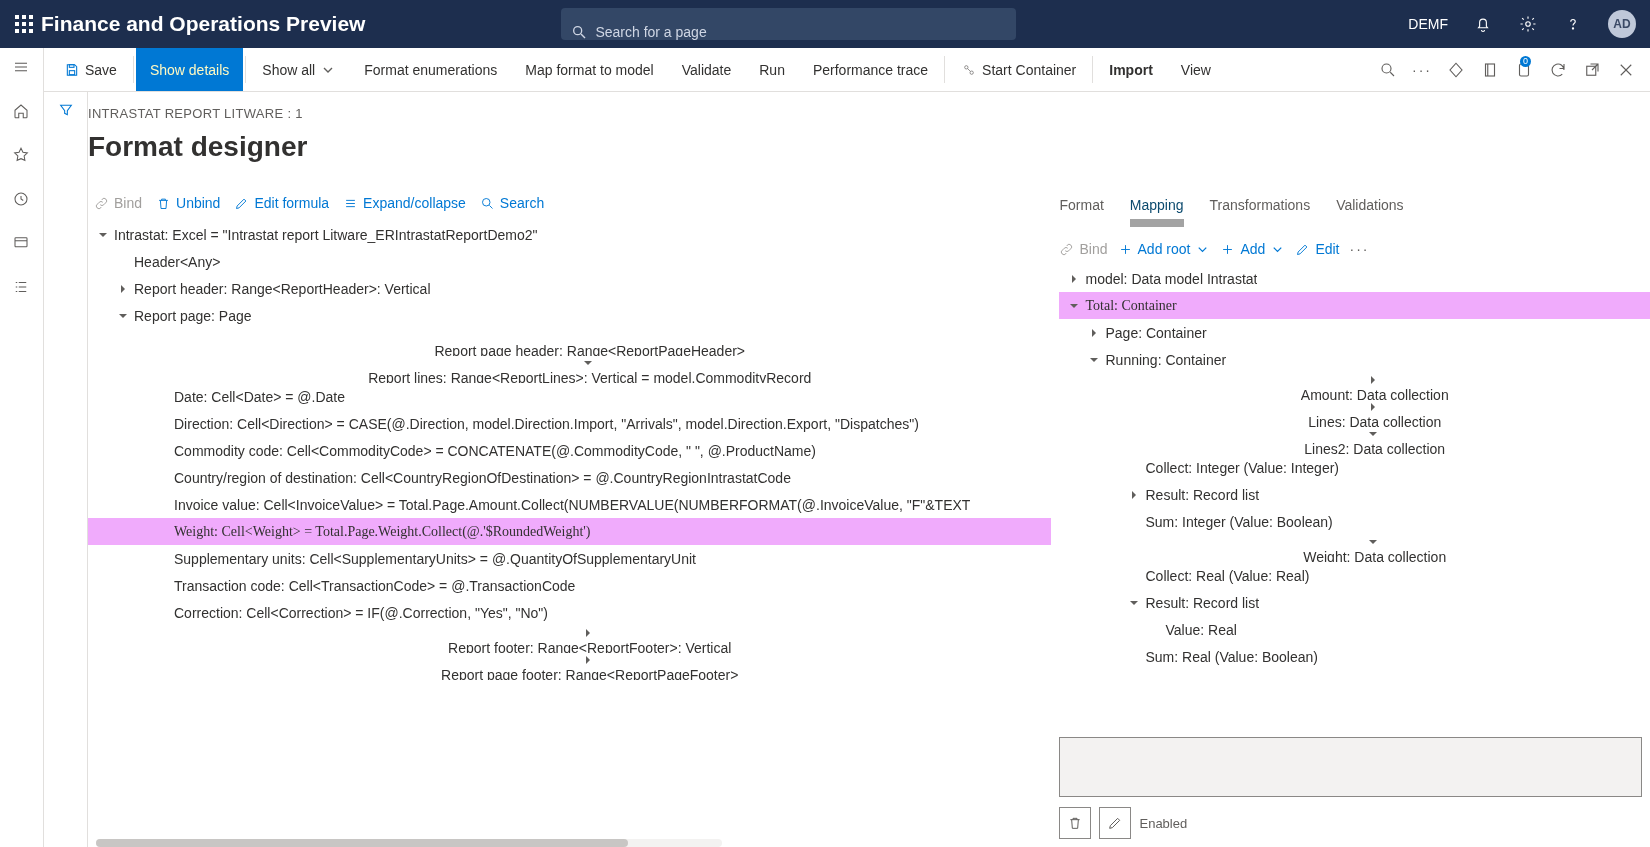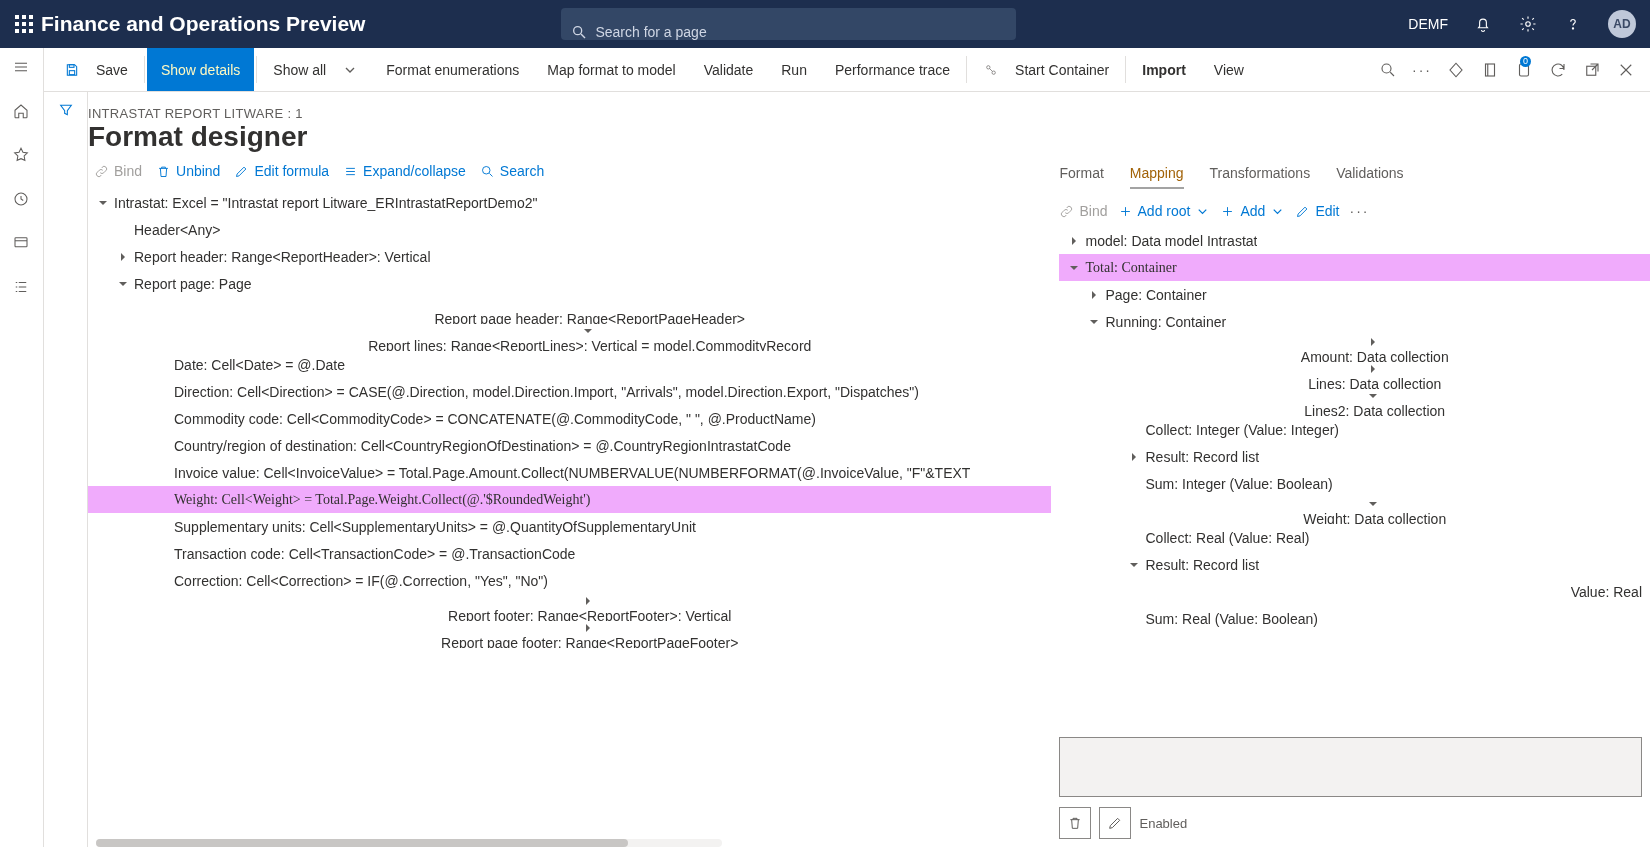--- a/index.html
+++ b/index.html
@@ -17,63 +17,63 @@
   .company { font-size: 14px; color: #fff; }
 
   .shell { display: flex; height: calc(100vh - 48px); }
   .left-rail { width: 44px; border-right: 1px solid #e1dfdd; background: #fff; display: flex; flex-direction: column; align-items: center; padding-top: 10px; gap: 24px; }
   .left-rail .ico { width: 20px; height: 20px; cursor: pointer; color: #605e5c; }
   .left-rail svg { width: 18px; height: 18px; fill: none; stroke: currentColor; stroke-width: 1.4; }
 
   .main-area { flex: 1; display: flex; flex-direction: column; min-width: 0; }
 
   .cmd-bar { height: 44px; border-bottom: 1px solid #e1dfdd; display: flex; align-items: stretch; padding: 0 6px; }
-  .cmd-item { display: flex; align-items: center; padding: 0 14px; color: #323130; cursor: pointer; gap: 16px; font-size: 14px; border: none; background: transparent; justify-content: flex-end; }
+  .cmd-item { display: flex; align-items: center; padding: 0 14px; color: #323130; cursor: pointer; gap: 5px; font-size: 14px; border: none; background: transparent; justify-content: flex-end; }
   .cmd-item svg { width: 16px; height: 16px; }
   .cmd-item.save svg { fill: none; stroke: #0078d4; stroke-width: 1.6; }
   .cmd-item.primary { background: #0078d4; color: #fef9c3; }
   .cmd-item.bold { font-weight: 600; }
   .cmd-sep { width: 1px; background: #e1dfdd; margin: 8px 2px; }
   .cmd-tail { margin-left: auto; display: flex; align-items: center; gap: 14px; padding-right: 8px; }
   .cmd-tail .ico { width: 20px; height: 20px; display:flex; align-items:center; justify-content:center; cursor:pointer; color:#605e5c; position:relative;}
   .cmd-tail svg { width: 18px; height: 18px; fill:none; stroke: currentColor; stroke-width:1.5; }
   .chevron-down { width:12px; height:12px; }
 
   .content-row { flex:1; display:flex; min-height:0; }
   .gutter { width: 44px; border-right: 1px solid #e1dfdd; padding-top: 10px; display:flex; justify-content:center; }
   .gutter svg { width:16px; height:16px; stroke:#0078d4; fill:none; stroke-width:1.6; }
 
   .page { flex:1; padding: 14px 0 0 0; min-width:0; overflow:hidden; display:flex; flex-direction:column; }
   .crumb { font-size: 13px; letter-spacing: .3px; color: #605e5c; padding-left: 0; margin-left: 0; }
-  .page-title { font-size: 28px; font-weight: 600; margin-top: 0; }
+  .page-title { font-size: 28px; font-weight: 600; margin-top: 10px; }
   .header-block { padding-left: 0; }
 
-  .panes { flex:1; display:flex; gap: 8px; margin-top: 6px; min-height:0; }
+  .panes { flex:1; display:flex; gap: 8px; margin-top: 28px; min-height:0; }
   .pane-left { flex: 1 1 62%; min-width:0; display:flex; flex-direction:column; }
   .pane-right { flex: 1 1 38%; min-width:0; display:flex; flex-direction:column; }
 
   .toolbar { display:flex; align-items:center; gap: 14px; padding: 4px 0 10px 6px; }
   .tool { display:flex; align-items:center; gap:5px; color:#0078d4; cursor:pointer; font-size:14px; }
   .tool.disabled { color:#a19f9d; cursor:default; }
   .tool svg { width:15px; height:15px; fill:none; stroke:currentColor; stroke-width:1.5; }
 
   .tabs { display:flex; gap: 26px; border-bottom: 0; padding: 6px 0 8px 0; }
   .tab { color:#605e5c; cursor:pointer; padding-bottom:6px; }
-  .tab.active { color:#a16207; border-bottom: 2px solid #a3a3a3; font-weight:400; }
+  .tab.active { color:#0c4a6e; border-bottom: 8px solid #a3a3a3; font-weight:400; }
 
   .tree { overflow:auto; flex:1; padding-bottom: 18px; }
   .node { display:flex; align-items:center; height:27px; padding-right:8px; white-space:nowrap; }
   .node .exp { width:14px; height:14px; margin-right:4px; display:inline-flex; align-items:center; justify-content:center; flex:0 0 14px;}
   .node .exp svg { width:10px; height:10px; fill:#605e5c; }
   .node.selected { background:#f0abfc;font-family:Liberation Serif, serif; }
   .indent-0 { padding-left: 8px; }
   .indent-1 { padding-left: 28px; }
   .indent-2 { padding-left: 48px; flex-direction: column; }
   .indent-3 { padding-left: 68px; }
-  .indent-4 { padding-left: 88px; justify-content: space-between; }
+  .indent-4 { padding-left: 88px; }
   .node-text { overflow:hidden; text-overflow:ellipsis; }
 
   .right-toolbar { display:flex; align-items:center; gap:10px; padding: 6px 0 8px 0; }
   .right-toolbar .tool { font-size:14px; }
 
   .right-bottom { padding: 8px 8px 8px 0; }
   .big-input { width:100%; height:60px; border:1px solid #8a8886; background:#f3f2f1; }
   .below-row { display:flex; align-items:center; gap:8px; margin-top:10px; }
   .sq-btn { width:32px; height:32px; border:1px solid #8a8886; background:#fff; display:flex; align-items:center; justify-content:center; cursor:pointer; }
   .sq-btn svg { width:16px; height:16px; fill:none; stroke:#605e5c; stroke-width:1.5; }

